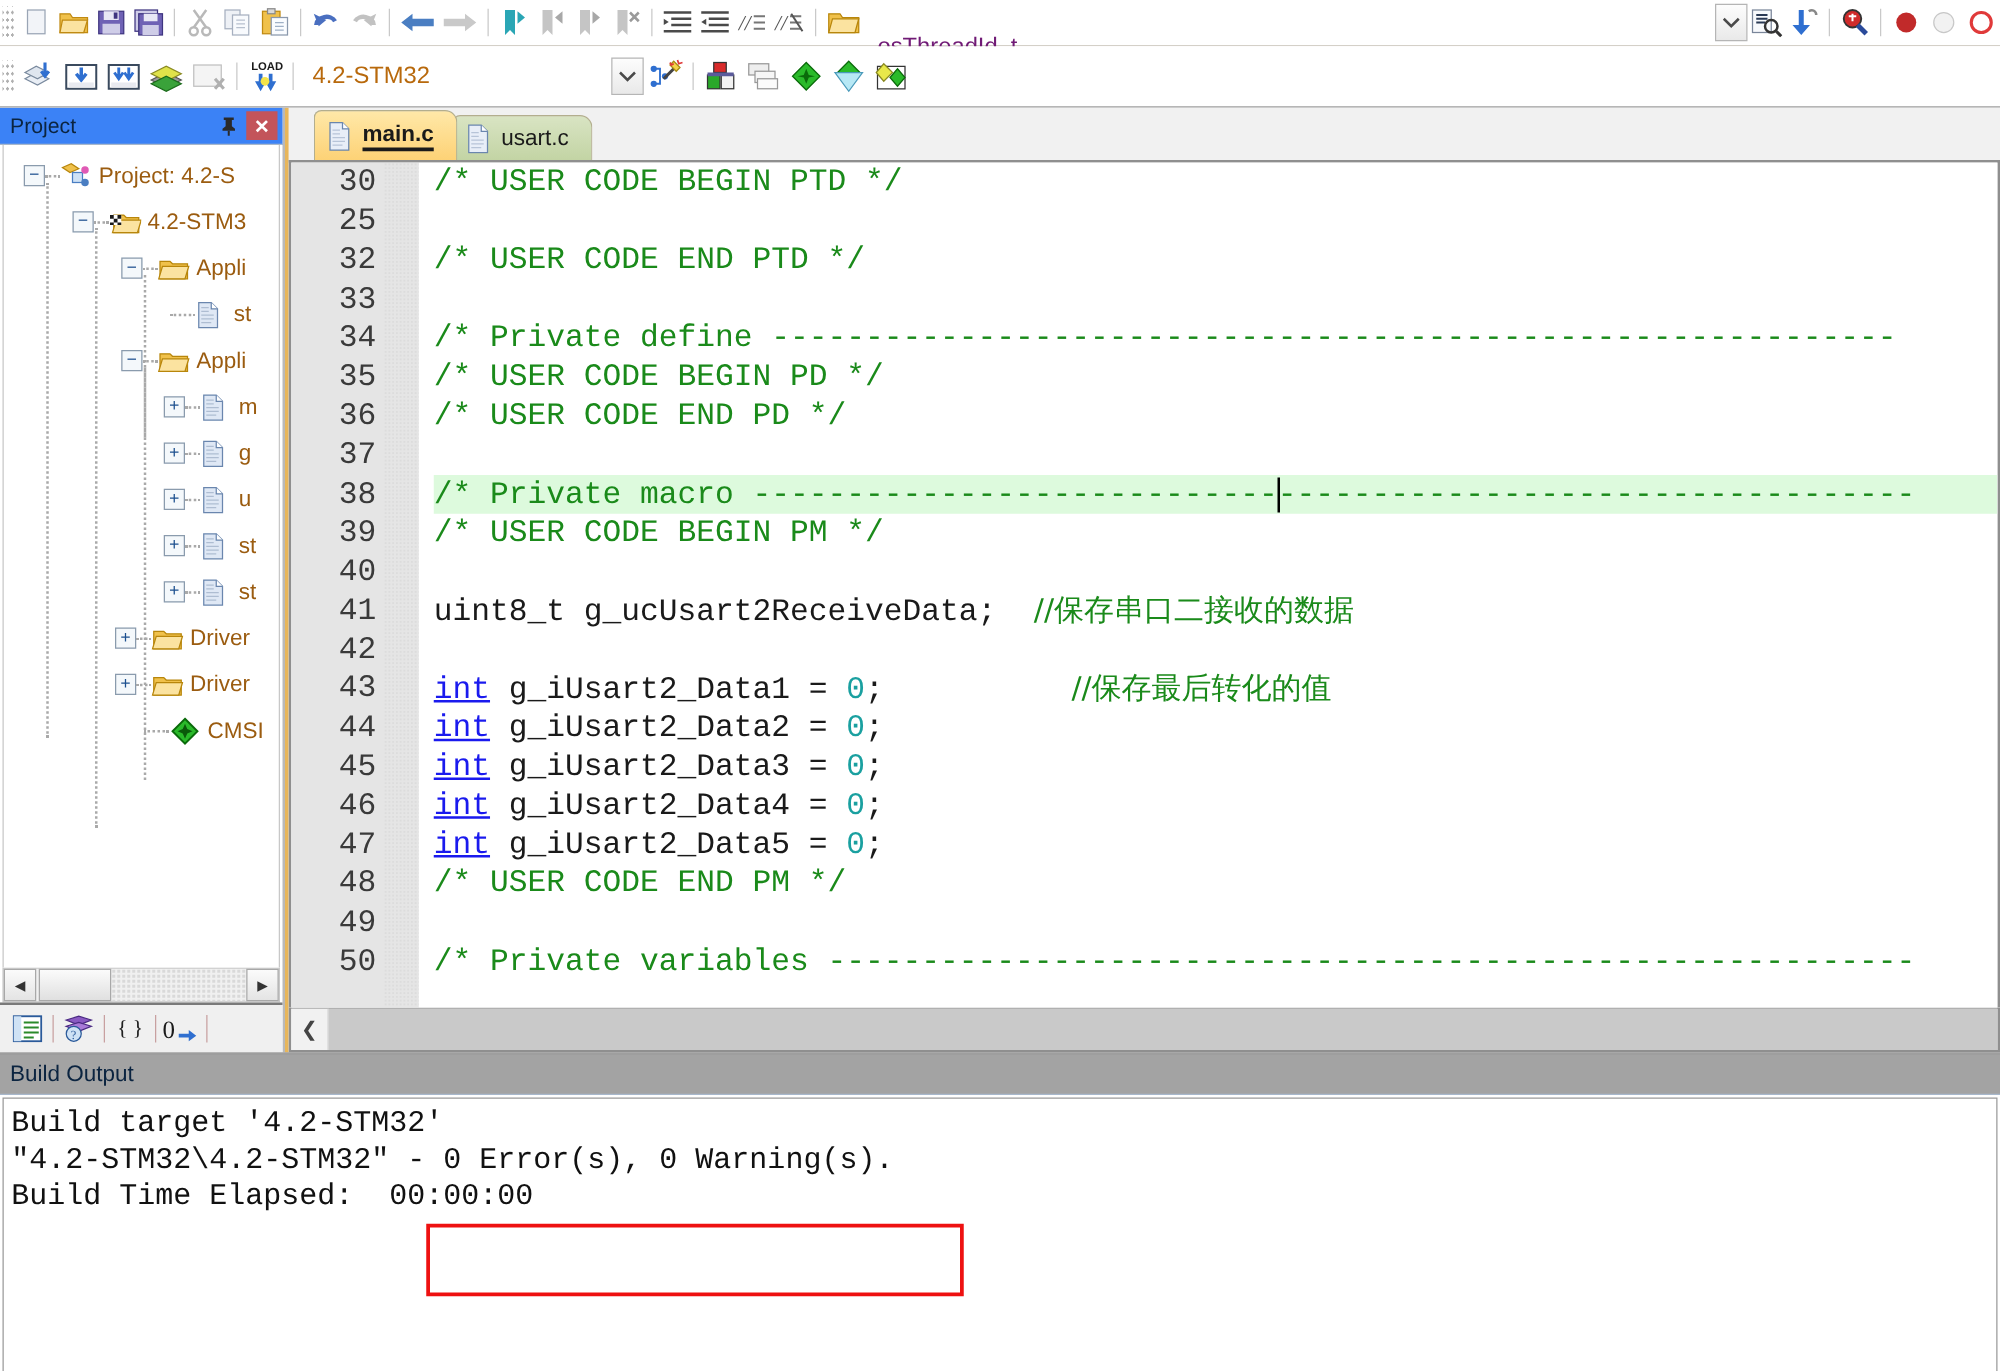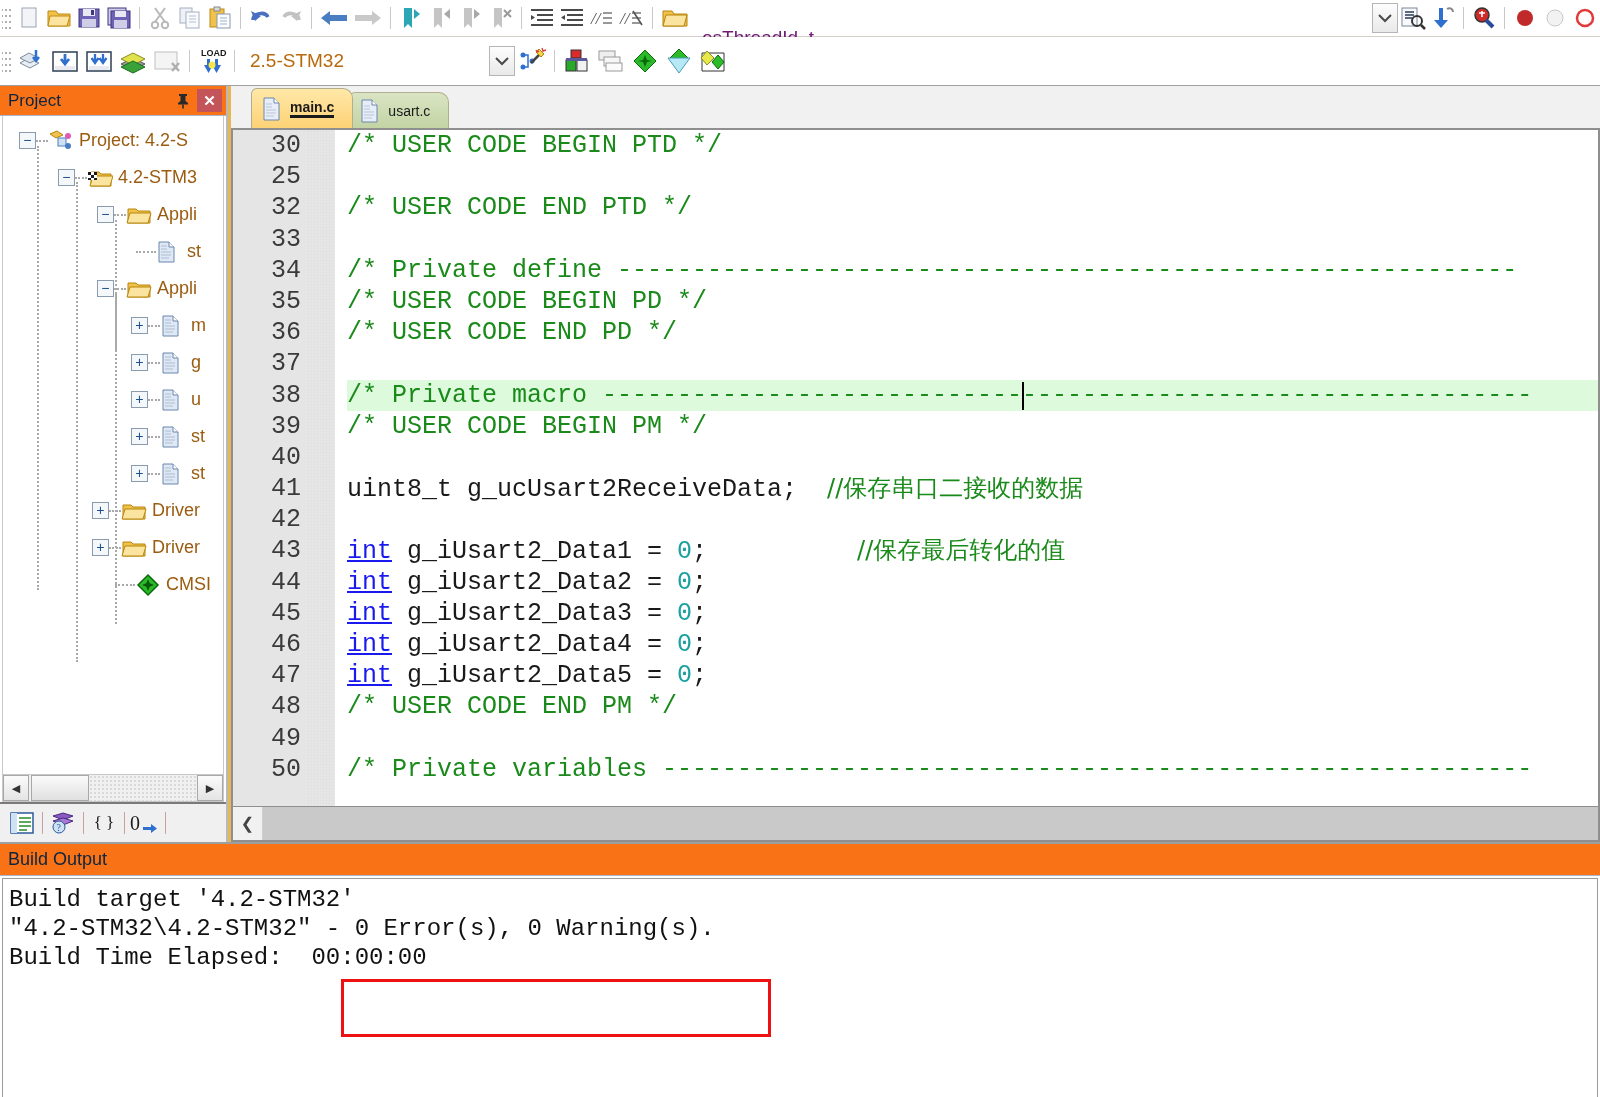--- a/index.html
+++ b/index.html
@@ -55,21 +55,21 @@
   }
 
   
   .project-panel {
     width: 228px; flex: none;
     display: flex; flex-direction: column;
     background: #ffffff;
     border-right: 2px solid #b9b9b9;
   }
   .panel-header {
-    height: 30px; background: #f97316;
+    height: 30px; background: #3b82f6;
     display: flex; align-items: center;
     padding: 0 4px 0 8px;
     border-bottom: 1px solid #a8b8cc;
   }
   .panel-title { font-size: 17px; color: #0b2440; font-weight: normal; flex: 1; }
   .pin-btn {
     width: 22px; height: 22px; display: flex;
     align-items: center; justify-content: center;
     font-size: 15px; color: #1a1a1a;
   }
@@ -144,21 +144,21 @@
   .tabbar {
     height: 42px; display: flex; align-items: flex-end;
     background: #f1f1f1; padding-left: 20px;
   }
   .etab {
     height: 36px; display: flex; align-items: center;
     padding: 0 18px 0 10px; margin-right: -4px;
     border: 1px solid #b3ae8e;
     border-bottom: none;
     border-radius: 6px 10px 0 0;
-    font-size: 14px; position: relative;
+    font-size: 18px; position: relative;
   }
   .etab.active {
     background: linear-gradient(#ffe8a8, #fdd276);
     z-index: 3; color: #1a1a1a; height: 40px;
   }
   .etab.active .etab-label {
     border-bottom: 3px solid #1a1a1a; font-weight: bold;
   }
   .etab.inactive {
     background: linear-gradient(#d9e4c3, #c3d4a4);
@@ -216,21 +216,21 @@
   .chs-btn {
     width: 30px; background: #f1f1f1;
     display: flex; align-items: center; justify-content: center;
     font-size: 16px; color: #444; border-right: 1px solid #cfcfcf;
   }
   .chs-track { flex: 1; background: #c9c9c9; }
 
   
   .build-panel { height: 260px; background: #ffffff; display: flex; flex-direction: column; }
   .build-header {
-    height: 34px; background: #f97316;
+    height: 34px; background: #a3a3a3;
     display: flex; align-items: center; padding-left: 8px;
     border-top: 2px solid #9e9e9e;
     border-bottom: 1px solid #a8b8cc;
   }
   .build-title { font-size: 18px; color: #0b2440; }
   .build-body {
     flex: 1; background: #ffffff; position: relative;
     border: 1px solid #9a9a9a; margin: 2px 2px 0 2px;
     padding: 6px 0 0 6px; overflow: hidden;
   }
@@ -479,21 +479,21 @@
   <div class="tb-btn wide">
     <svg width="32" height="32" viewBox="0 0 32 32">
         <text x="5" y="11" font-family="Liberation Sans, sans-serif" font-size="9" font-weight="bold" fill="#1a1a1a">LOAD</text>
         <path d="M11 14v6H8l4.5 8L17 20h-3v-6z" fill="#2f6fd0"></path>
         <path d="M19 14v6h-3l4.5 8L25 20h-3v-6z" fill="#2f6fd0"></path>
         <circle cx="16" cy="20" r="3.5" fill="#f5e44a"></circle>
       </svg>
   </div>
   <div class="sep"></div>
 
-  <span class="tb-label">2.5-STM32</span>
+  <span class="tb-label">4.2-STM32</span>
 
   <div style="width:145px"></div>
 
   <div class="combo-arrow">
     <svg width="16" height="10" viewBox="0 0 16 10">
         <path d="M2 2l6 6 6-6" stroke="#4a4a4a" stroke-width="2" fill="none"></path>
       </svg>
   </div>
   <div class="tb-btn wide">
     <svg width="30" height="28" viewBox="0 0 30 28">

